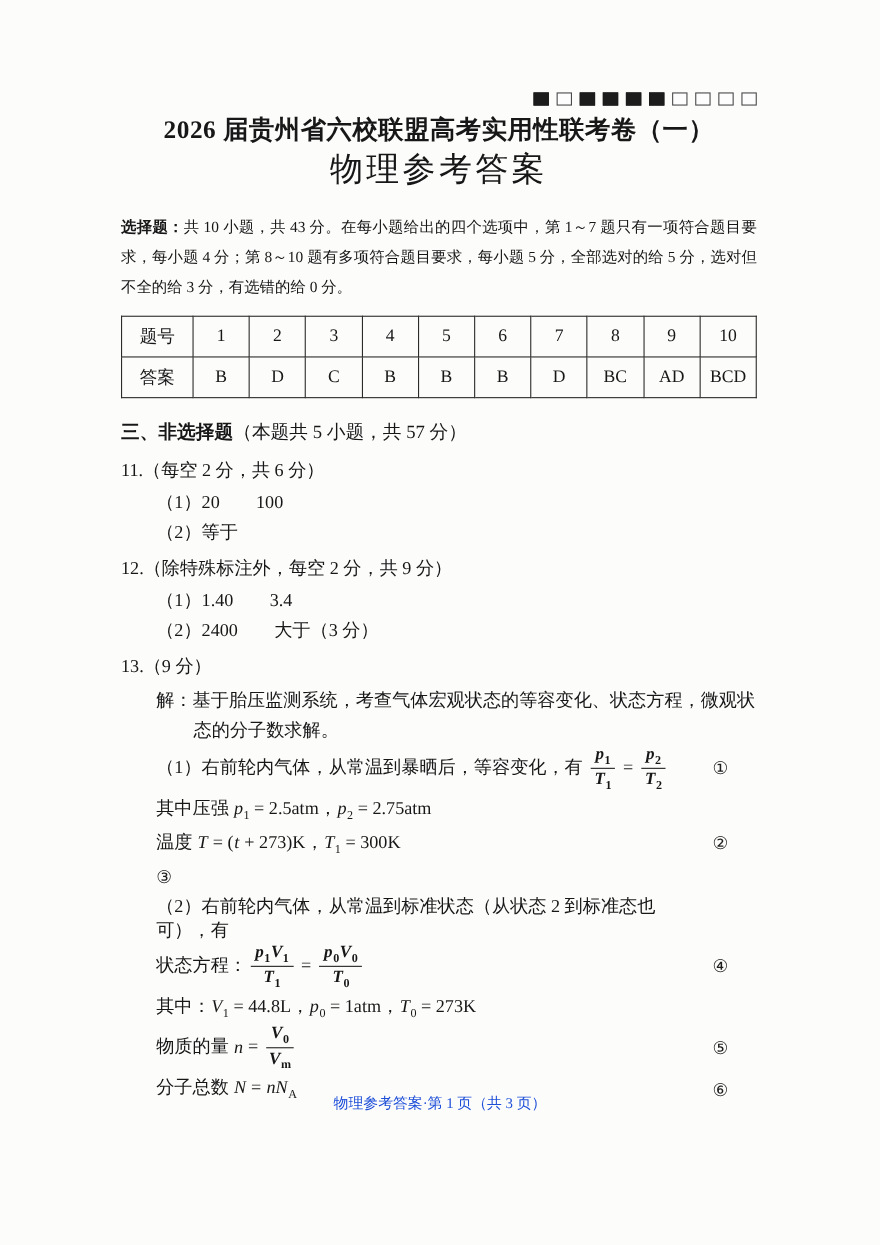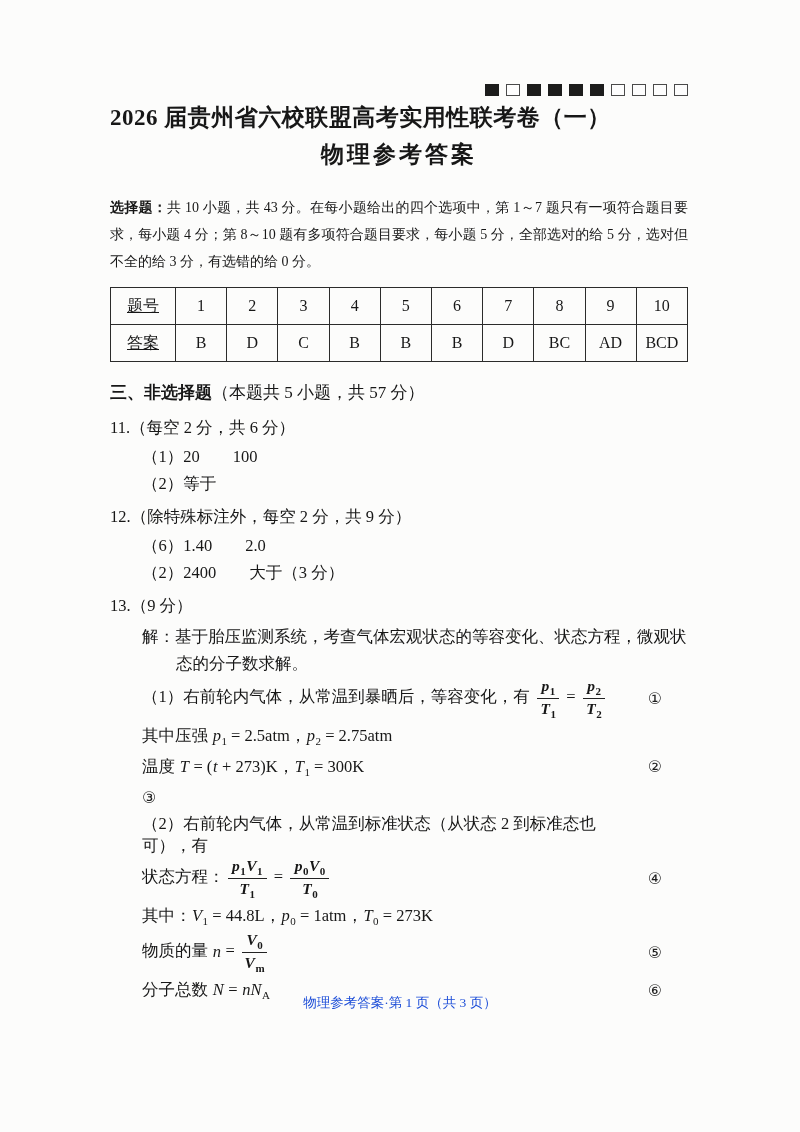--- a/index.html
+++ b/index.html
@@ -9,29 +9,29 @@
     font-family:"Liberation Serif","DejaVu Serif",serif;
     color:#171717;
   }
   .page{position:relative;width:800px;height:1132px;background:#fcfcfb;overflow:hidden;}
   .content{padding:0 112px 0 110px;}
 
   .reg-strip{position:absolute;top:84px;right:112px;display:flex;gap:7px;}
   .reg-sq{width:12px;height:10px;border:1.3px solid #4a4a4a;background:#fdfdfd;}
   .reg-sq.filled{background:#1c1c1c;border-color:#1c1c1c;}
 
-  .title{margin:104px 0 0;font-size:23px;font-weight:bold;text-align:left;letter-spacing:0.5px;line-height:27px;}
-  .subtitle{margin:10px 0 4px;font-size:23px;font-weight:bold;text-align:center;letter-spacing:3px;line-height:27px;}
+  .title{margin:104px 0 0;font-size:23px;font-weight:bold;text-align:center;letter-spacing:0.5px;line-height:27px;}
+  .subtitle{margin:10px 0 4px;font-size:30px;font-weight:normal;text-align:center;letter-spacing:3px;line-height:27px;}
 
   .intro{margin:26px 0 0;font-size:14px;line-height:27px;text-align:justify;}
   .intro b{font-weight:bold;}
 
   table.anstable{margin-top:12px;width:100%;border-collapse:collapse;table-layout:fixed;}
   .anstable td{border:1.5px solid #2b2b2b;text-align:center;height:36px;font-size:16px;padding:0;}
-  .anstable td.hd{width:64px;text-decoration:underline;}
+  .anstable td.hd{width:64px;}
 
   .sec{margin-top:16px;font-size:17px;line-height:30px;}
   .sec b{font-weight:bold;}
 
   .qhead{margin-top:5px;font-size:16.5px;line-height:30px;}
   .sub{padding-left:32px;font-size:16.5px;line-height:27px;}
   .jie{padding-left:66px;text-indent:-34px;margin-top:2px;}
 
   .mline{display:flex;justify-content:space-between;align-items:center;
          padding-left:32px;font-size:16.5px;min-height:31px;gap:33px;}
@@ -104,21 +104,21 @@
     </tbody>
       </table>
 
     <div class="sec"><b>三、非选择题</b><span>（本题共 5 小题，共 57 分）</span></div>
 
     <div class="qhead">11.（每空 2 分，共 6 分）</div>
     <div class="sub">（1）20　　100</div>
     <div class="sub">（2）等于</div>
 
     <div class="qhead">12.（除特殊标注外，每空 2 分，共 9 分）</div>
-    <div class="sub">（6）1.40　　2.0</div>
+    <div class="sub">（1）1.40　　3.4</div>
     <div class="sub">（2）2400　　大于（3 分）</div>
 
     <div class="qhead">13.（9 分）</div>
     <div class="sub jie">解：基于胎压监测系统，考查气体宏观状态的等容变化、状态方程，微观状态的分子数求解。</div>
 
     <div id="mathlines">
         <div class="mline">
           <span class="mcontent"><span>（1）右前轮内气体，从常温到暴晒后，等容变化，有 </span><span class="frac">
               <span class="fnum"><i class="mvar">p</i><sub>1</sub></span>
               <span class="fden"><i class="mvar">T</i><sub>1</sub></span>

